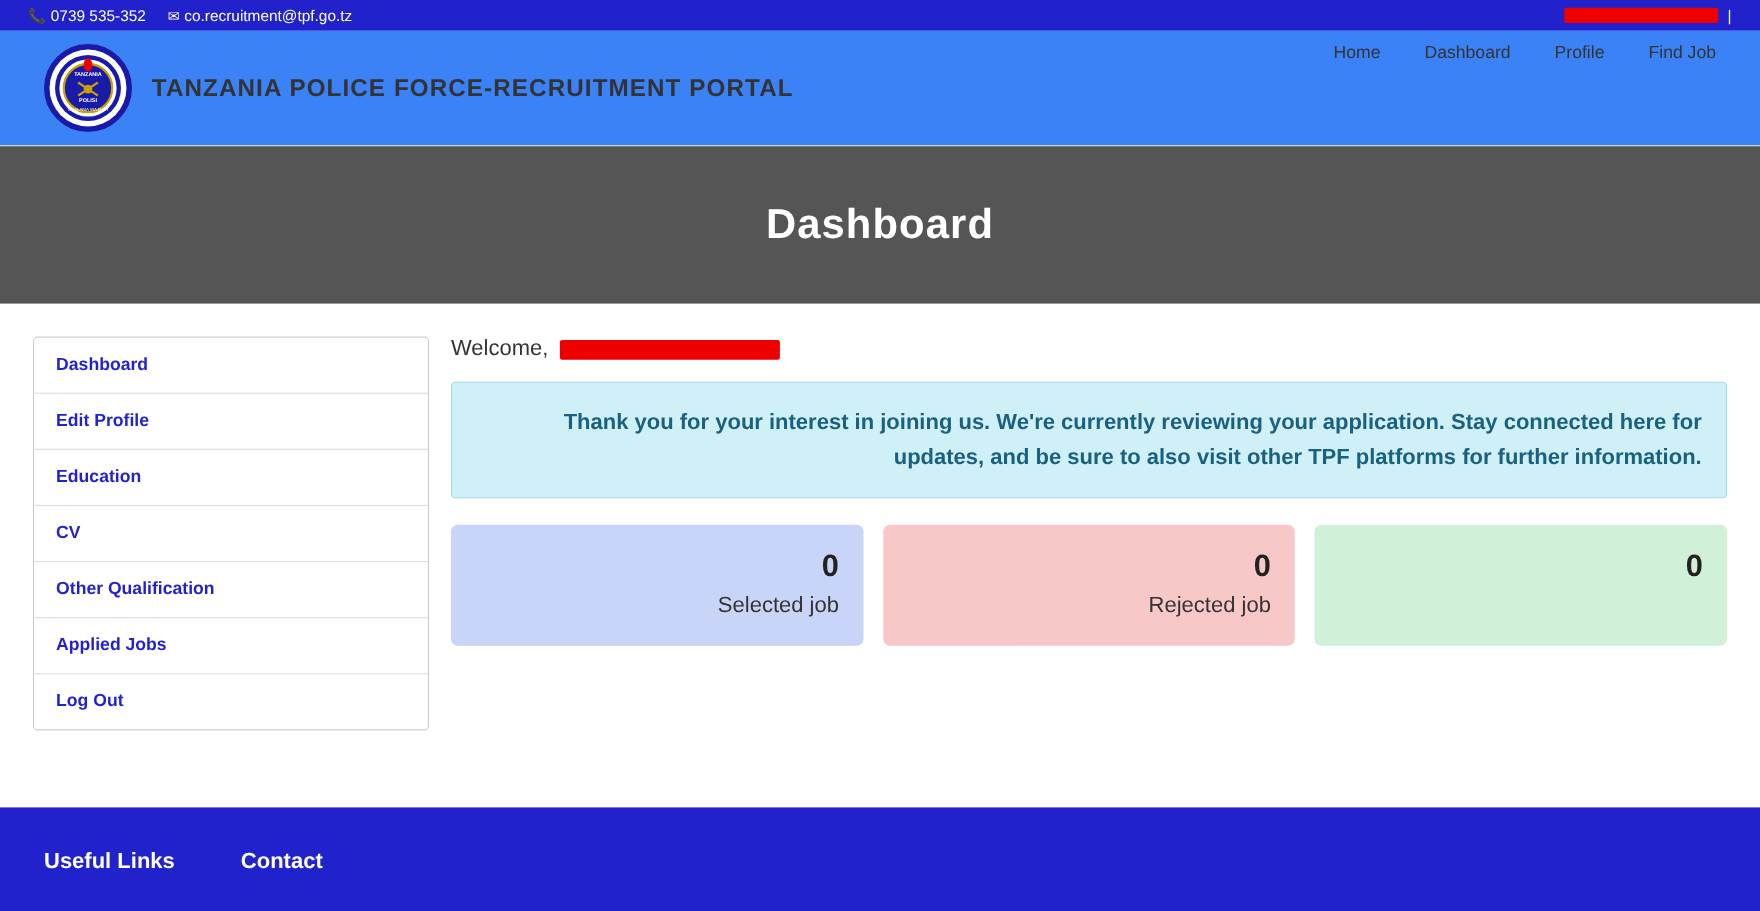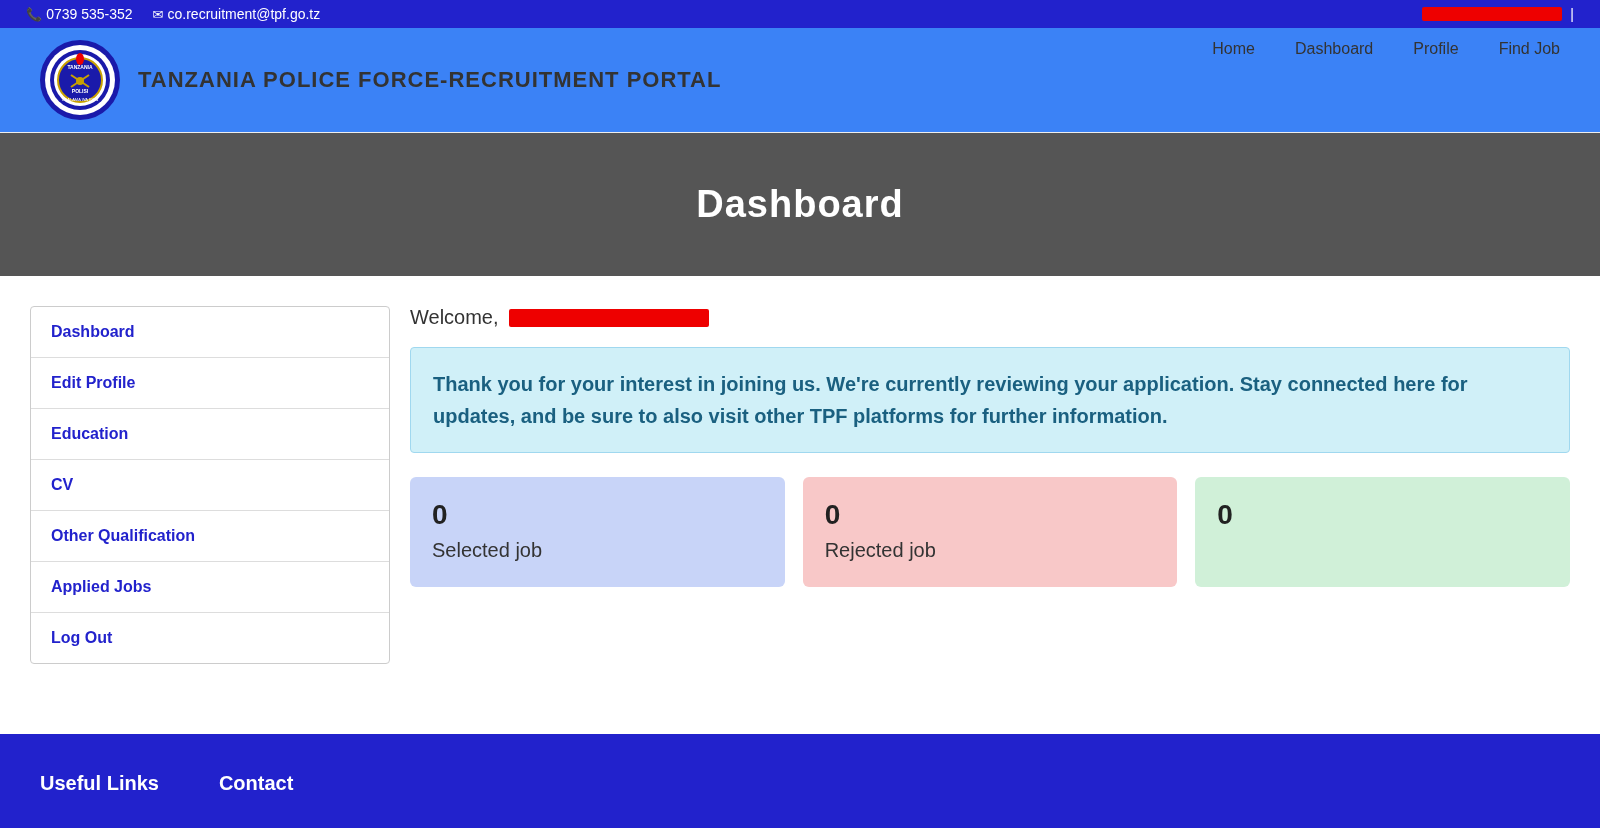--- a/index.html
+++ b/index.html
@@ -104,20 +104,21 @@
       color: #2222cc;
       font-weight: bold;
       border-bottom: 1px solid #ddd;
       cursor: pointer;
     }
     .sidebar-item:last-child { border-bottom: none; }
 
     
     .dashboard-content {
       flex: 1;
+      text-align: right;
     }
     .welcome-text {
       font-size: 20px;
       color: #333;
       margin-bottom: 18px;
       display: flex;
       align-items: center;
       gap: 10px;
     }
     .welcome-name-redacted {

